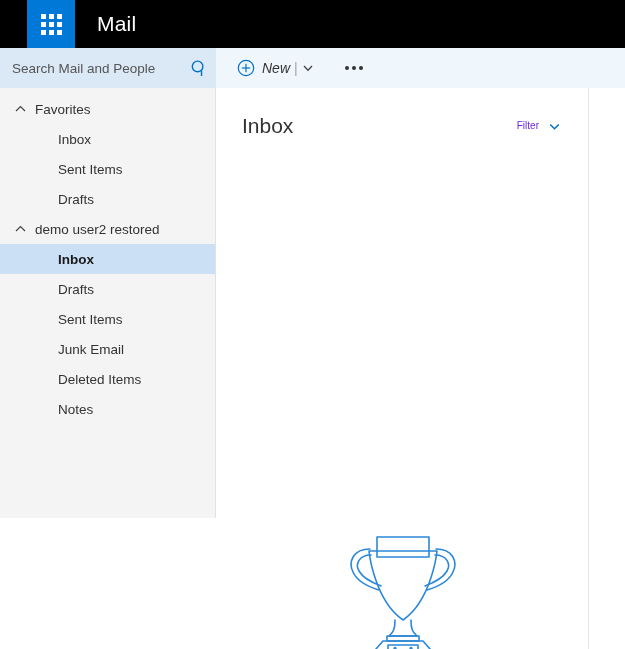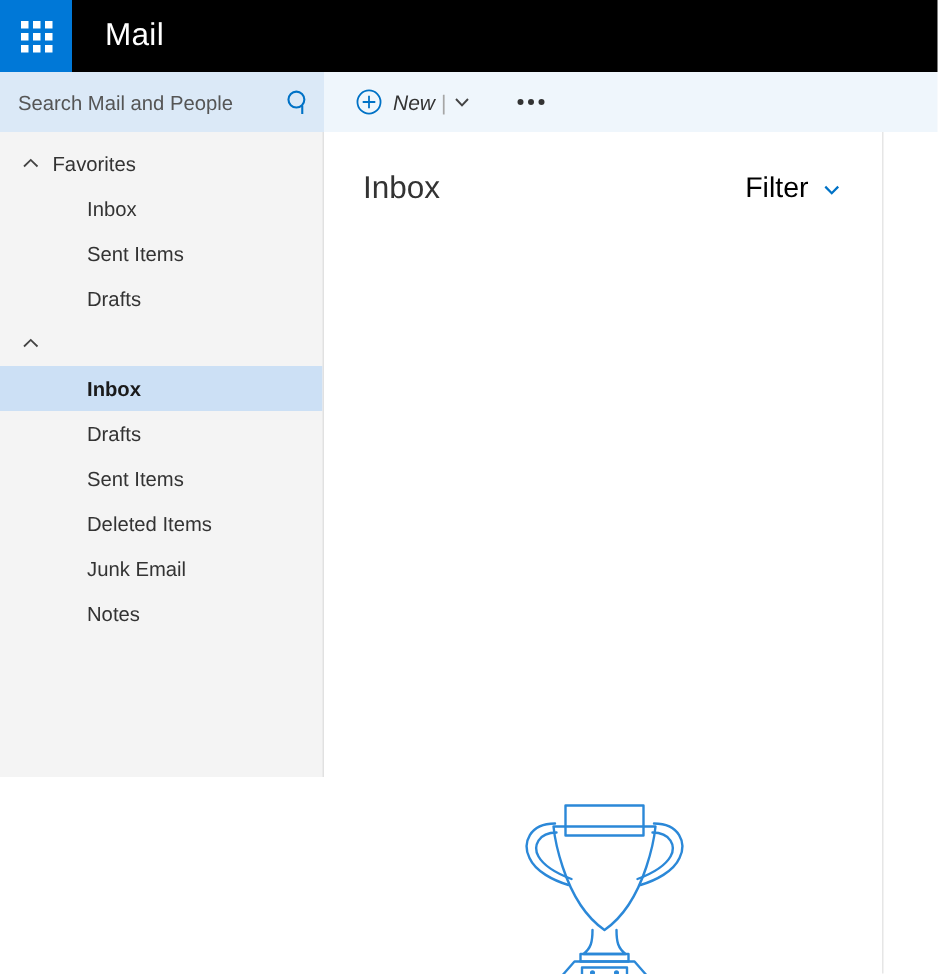--- a/index.html
+++ b/index.html
@@ -12,20 +12,21 @@
   }
 
   
   .titlebar {
     position: absolute;
     top: 0; left: 0;
     width: 625px; height: 48px;
     background: #000000;
     display: flex;
     align-items: center;
+    padding-left: 27px;
   }
   .waffle {
     width: 48px; height: 48px;
     background: #0078d7;
     display: flex;
     align-items: center;
     justify-content: center;
     flex: 0 0 48px;
     cursor: pointer;
   }
@@ -172,23 +173,22 @@
     justify-content: space-between;
     padding: 0 28px 0 26px;
   }
   .list-title {
     font-size: 21px;
     color: #333333;
     font-weight: 400;
   }
   .filter-button {
     display: flex;
-    align-items: center;
-    color: #000000;
-    font-size: 19px;
+    color: #6d28d9;
+    font-size: 10px;
     cursor: pointer;
   }
   .filter-button .chev { margin-left: 9px; width: 13px; height: 13px; display: inline-flex; align-items: center; justify-content: center; }
 
   
   .empty-state {
     position: absolute;
     top: 440px; left: 0;
     width: 373px;
     display: flex;
@@ -273,35 +273,36 @@
   <div class="nav-item">
     <span>Drafts</span>
   </div>
 
   <div class="nav-group-header">
     <span class="chev">
       <svg width="13" height="13" viewBox="0 0 13 13">
         <polyline points="2,8 6.5,3.6 11,8" fill="none" stroke="#444444" stroke-width="1.2"></polyline>
       </svg>
     </span>
+    <span>demo user2 restored</span>
   </div>
   <div class="nav-item selected">
     <span>Inbox</span>
   </div>
   <div class="nav-item">
     <span>Drafts</span>
   </div>
   <div class="nav-item">
     <span>Sent Items</span>
   </div>
   <div class="nav-item">
+    <span>Junk Email</span>
+  </div>
+  <div class="nav-item">
     <span>Deleted Items</span>
-  </div>
-  <div class="nav-item">
-    <span>Junk Email</span>
   </div>
   <div class="nav-item">
     <span>Notes</span>
   </div>
 </div>
 
 <div class="listpane">
 
   <div class="list-header">
     <span class="list-title">Inbox</span>

